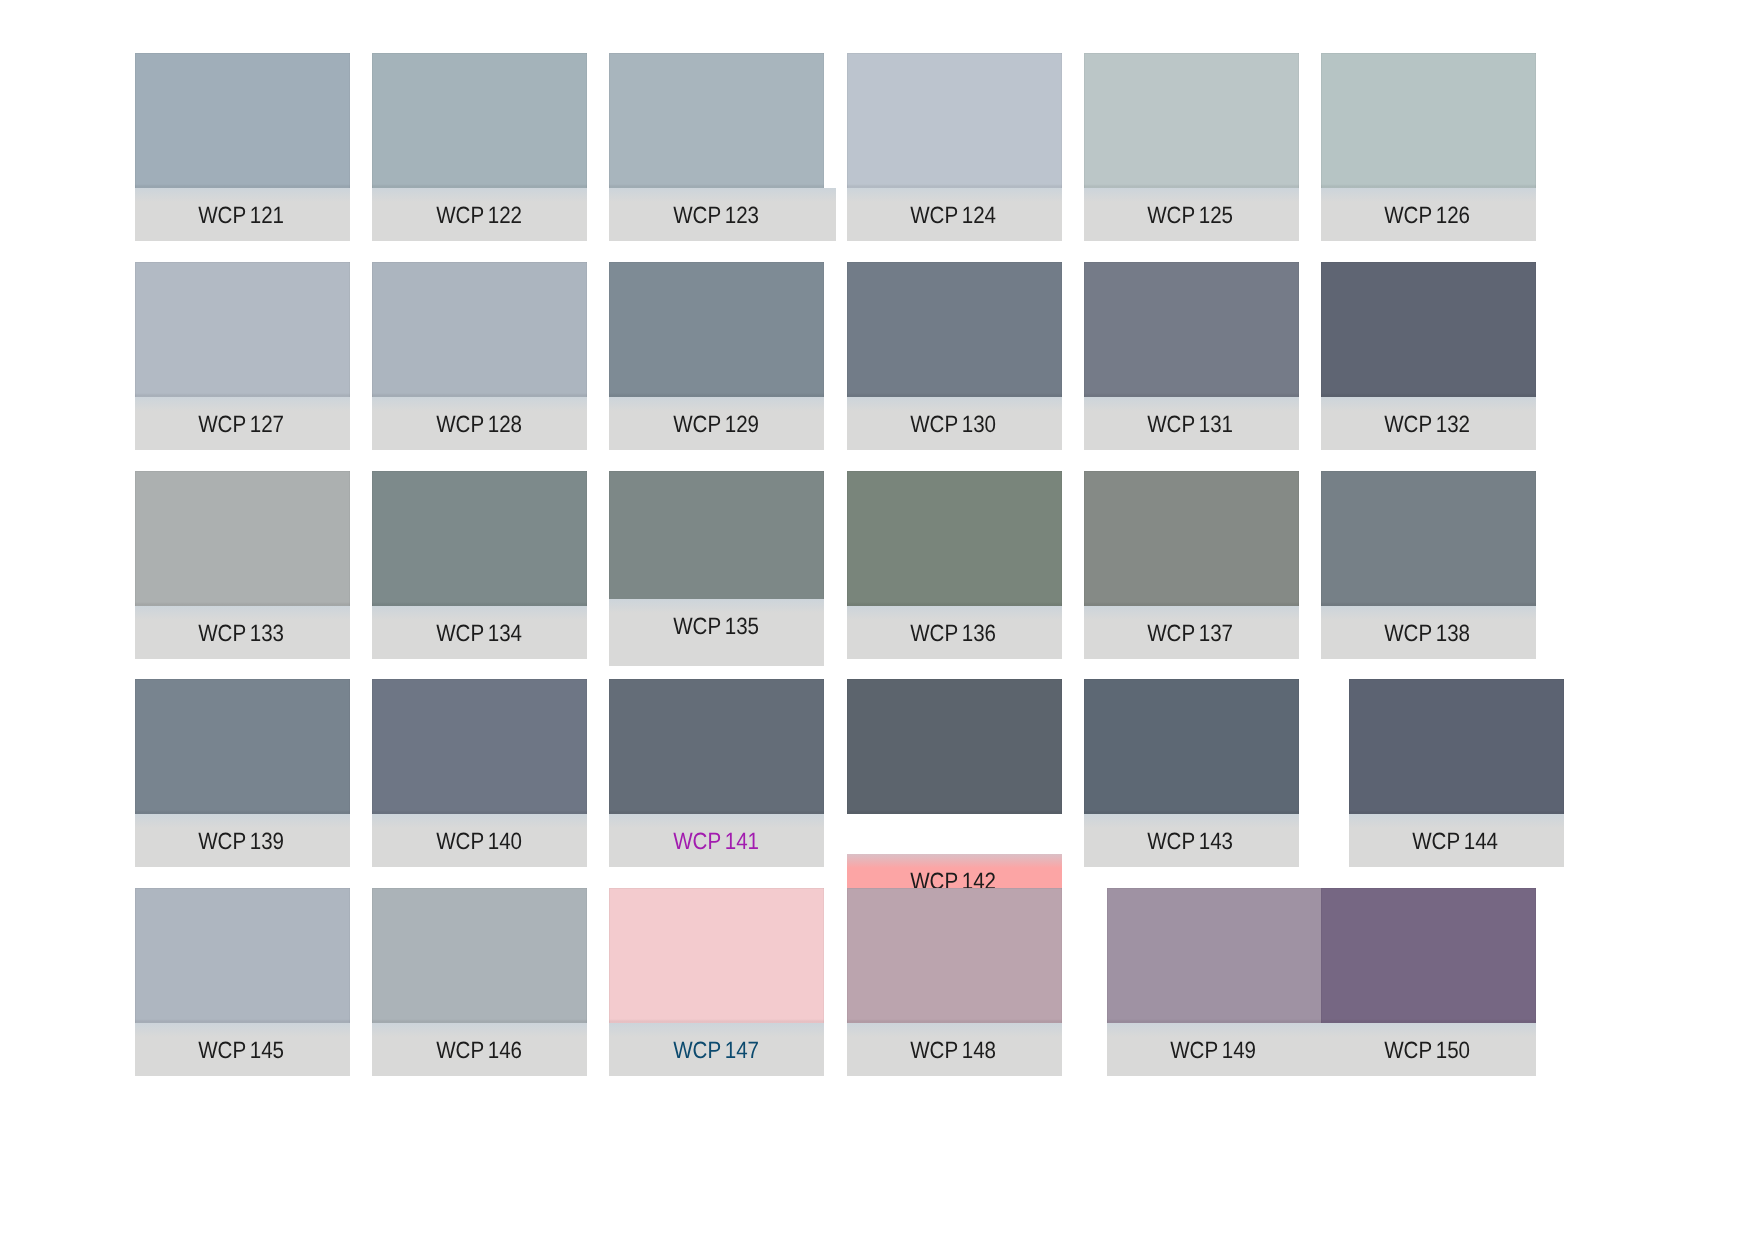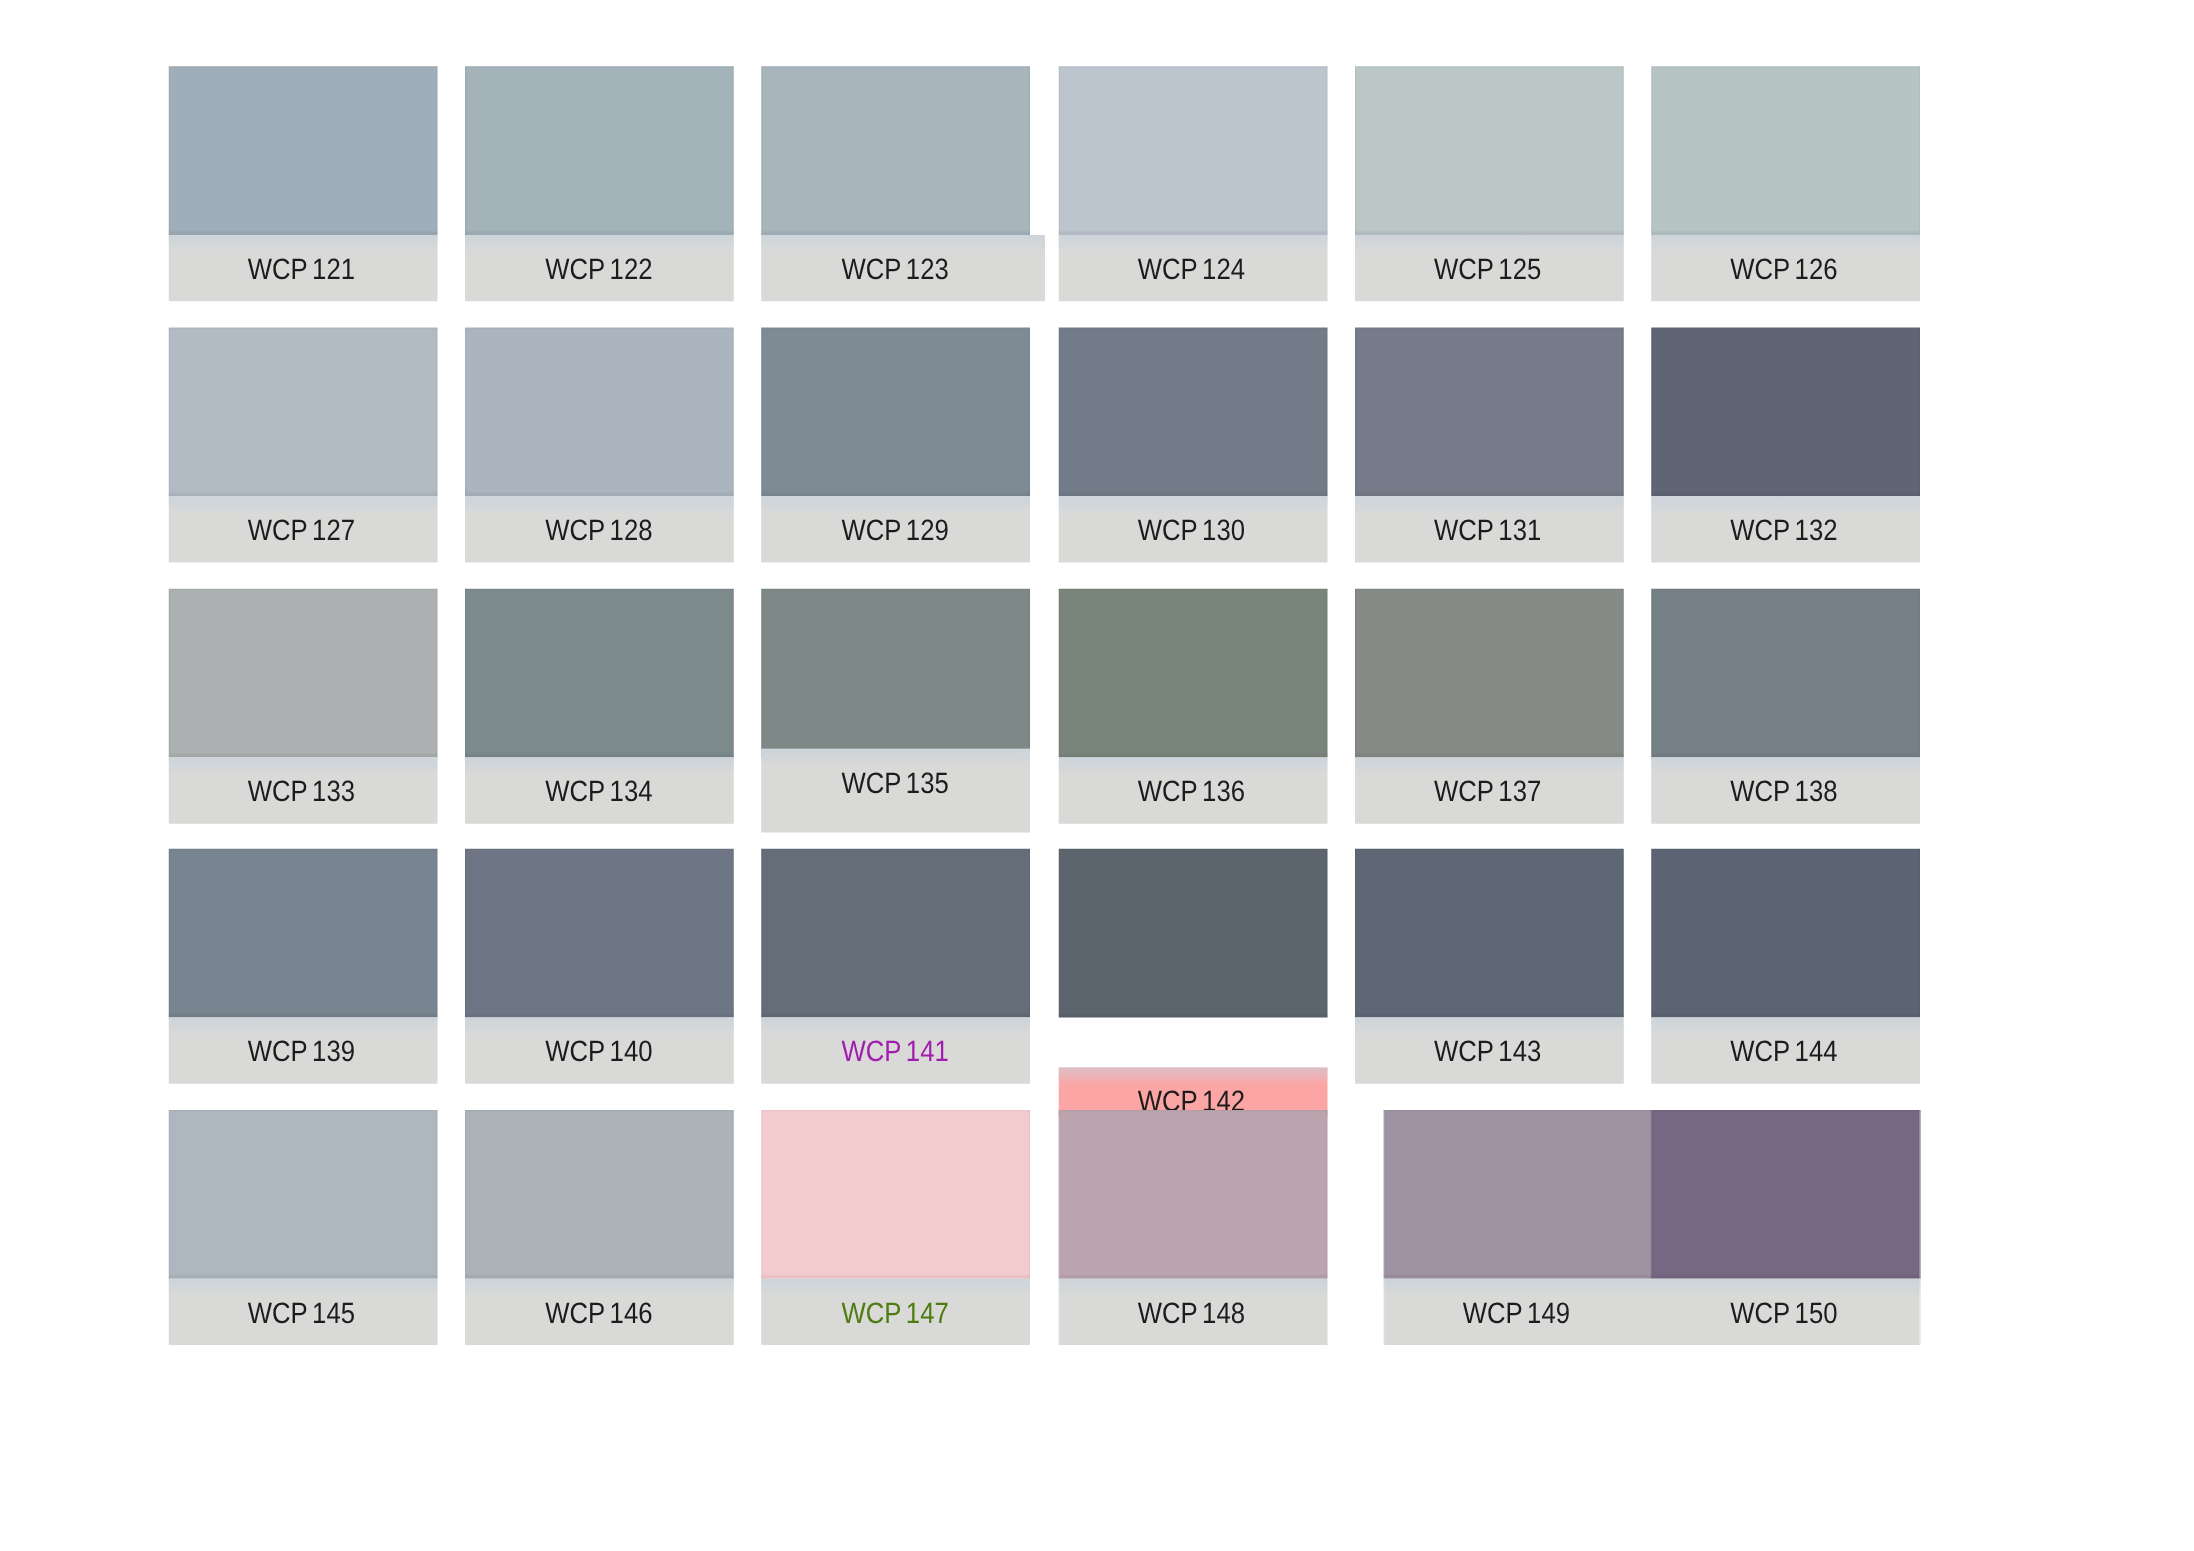--- a/index.html
+++ b/index.html
@@ -208,42 +208,42 @@
     <div class="caption" style="background: #fca5a5; top: 135px; height: 40px; margin-top: 40px;">
       <div class="cap-text" style="color: rgb(28, 28, 28);"><span class="cap-inner">WCP 142</span></div>
     </div>
   </div>
   <div class="swatch" style="left: 1083.8px; top: 679.4px; width: 215px; height: 188px;">
     <div class="chip" style="background: rgb(93, 104, 116); height: 135px;"></div>
     <div class="caption" style="background: rgb(217, 217, 216); top: 135px; height: 53px;">
       <div class="cap-text" style="color: rgb(28, 28, 28);"><span class="cap-inner">WCP 143</span></div>
     </div>
   </div>
-  <div class="swatch" style="left: 1321px; top: 679.4px; width: 255px; height: 188px;">
+  <div class="swatch" style="left: 1349px; top: 679.4px; width: 255px; height: 188px;">
     <div class="chip" style="background: rgb(92, 99, 114); height: 135px;"></div>
     <div class="caption" style="background: rgb(217, 217, 216); top: 135px; height: 53px;">
       <div class="cap-text" style="color: rgb(28, 28, 28);"><span class="cap-inner">WCP 144</span></div>
     </div>
   </div>
   <div class="swatch" style="left: 135px; top: 888.2px; width: 215px; height: 188px;">
     <div class="chip" style="background: rgb(174, 182, 192); height: 135px;"></div>
     <div class="caption" style="background: rgb(217, 217, 216); top: 135px; height: 53px;">
       <div class="cap-text" style="color: rgb(28, 28, 28);"><span class="cap-inner">WCP 145</span></div>
     </div>
   </div>
   <div class="swatch" style="left: 372.2px; top: 888.2px; width: 215px; height: 188px;">
     <div class="chip" style="background: rgb(171, 179, 184); height: 135px;"></div>
     <div class="caption" style="background: rgb(217, 217, 216); top: 135px; height: 53px;">
       <div class="cap-text" style="color: rgb(28, 28, 28);"><span class="cap-inner">WCP 146</span></div>
     </div>
   </div>
   <div class="swatch" style="left: 609.4px; top: 888.2px; width: 215px; height: 188px;">
     <div class="chip" style="background: rgb(243, 203, 206); height: 135px;"></div>
     <div class="caption" style="background: rgb(217, 217, 216); top: 135px; height: 53px;">
-      <div class="cap-text" style="color: #4d7c0f;"><span class="cap-inner">WCP 147</span></div>
+      <div class="cap-text" style="color: #0c4a6e;"><span class="cap-inner">WCP 147</span></div>
     </div>
   </div>
   <div class="swatch" style="left: 846.6px; top: 888.2px; width: 215px; height: 188px;">
     <div class="chip" style="background: rgb(187, 164, 174); height: 135px;"></div>
     <div class="caption" style="background: rgb(217, 217, 216); top: 135px; height: 53px;">
       <div class="cap-text" style="color: rgb(28, 28, 28);"><span class="cap-inner">WCP 148</span></div>
     </div>
   </div>
   <div class="swatch" style="left: 1083.8px; top: 888.2px; width: 215px; height: 188px; margin-left: 23px;">
     <div class="chip" style="background: rgb(159, 146, 163); height: 135px;"></div>

